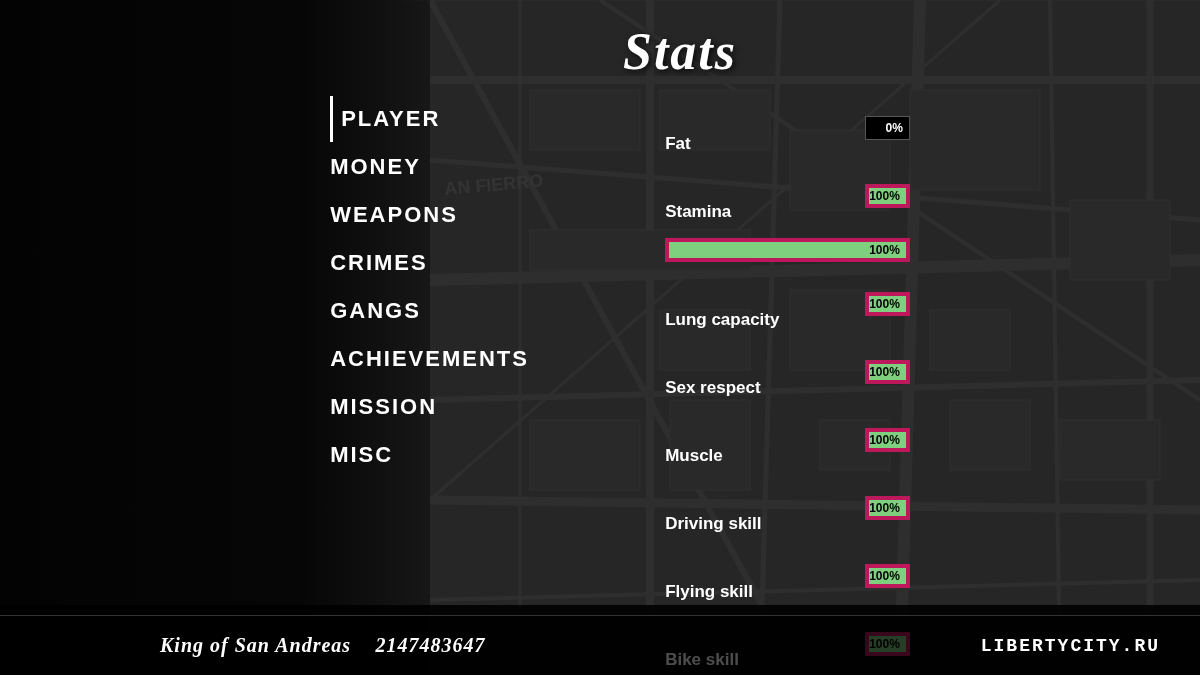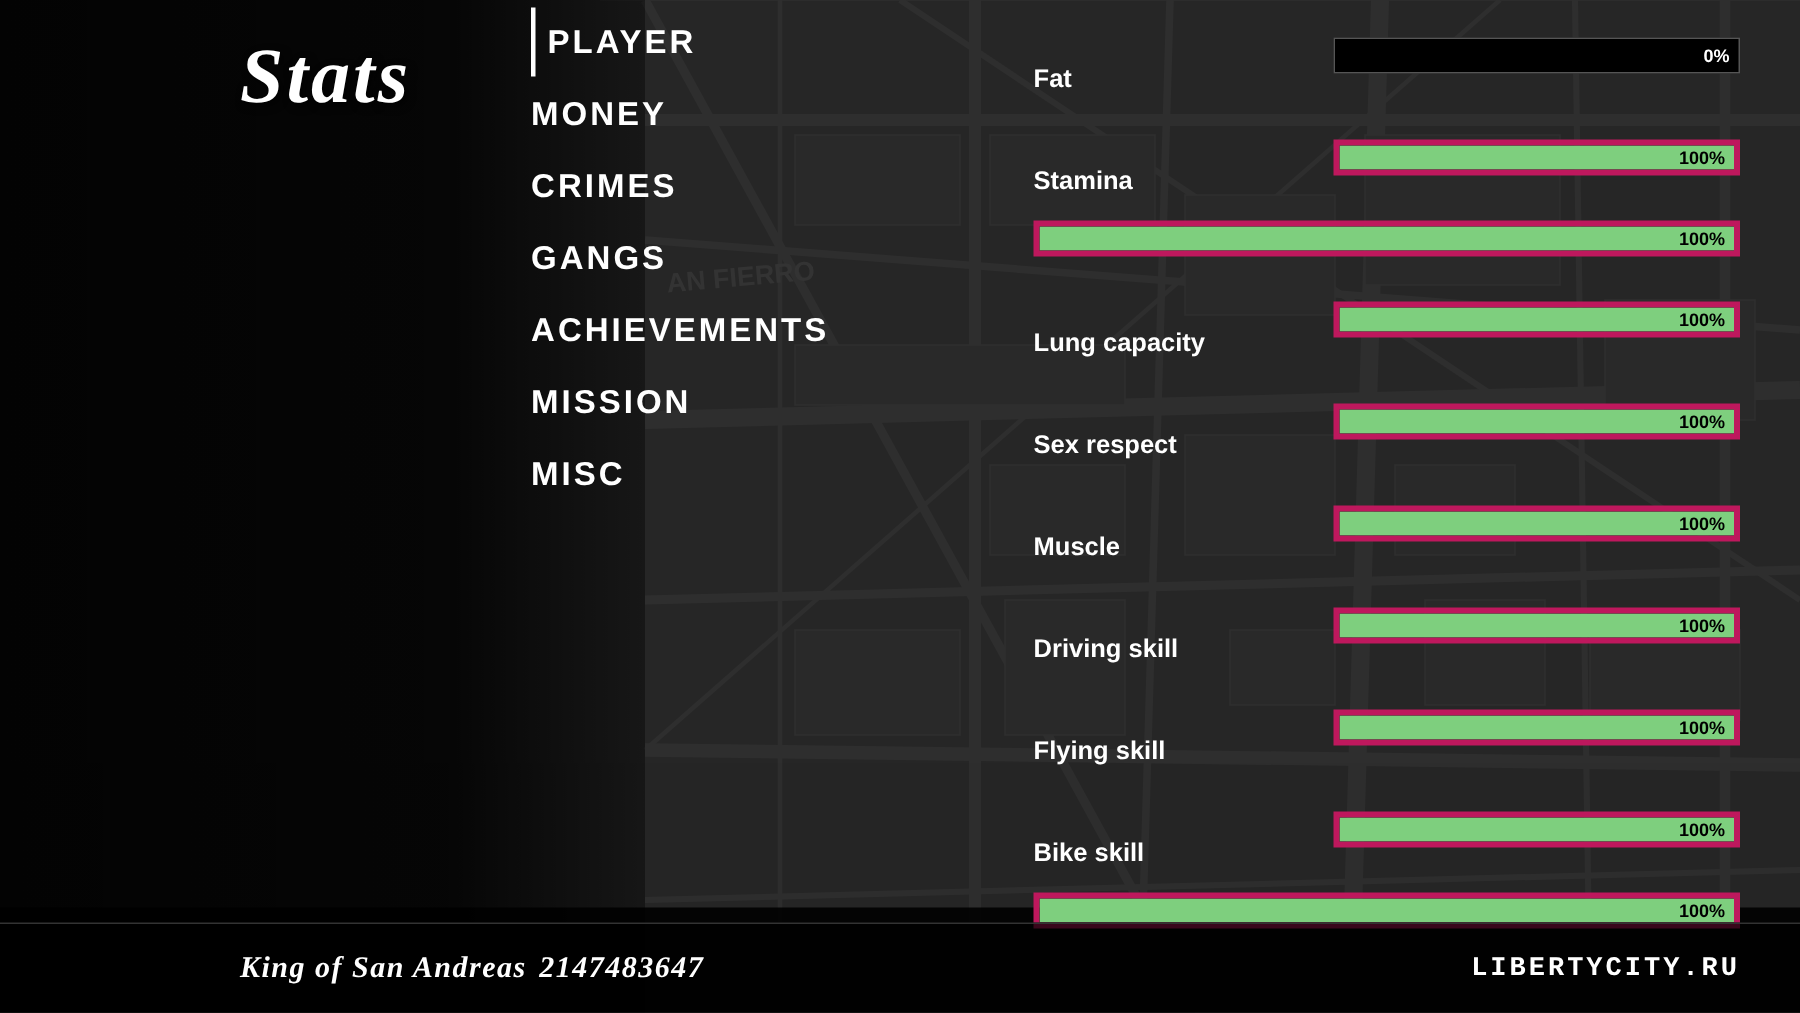--- a/index.html
+++ b/index.html
@@ -50,20 +50,22 @@
       height: 70px;
       background: rgba(0,0,0,0.88);
       z-index: 1;
     }
 
     .content {
       position: absolute;
       inset: 0;
       z-index: 2;
       display: flex;
+      flex-direction: column;
+      align-items: center;
     }
 
     
     .title-area {
       padding: 22px 0 10px 160px;
     }
 
     .title-text {
       font-family: 'Times New Roman', serif;
       font-size: 52px;
@@ -264,20 +266,21 @@
 
   <div class="title-area">
     <span class="title-text">Stats</span>
   </div>
 
   <div class="main-area">
 
     <div class="left-nav">
     <div class="nav-item active">PLAYER</div>
         <div class="nav-item">MONEY</div>
+        <div class="nav-item">WEAPONS</div>
         <div class="nav-item">CRIMES</div>
         <div class="nav-item">GANGS</div>
         <div class="nav-item">ACHIEVEMENTS</div>
         <div class="nav-item">MISSION</div>
         <div class="nav-item">MISC</div>
       </div>
 
     <div class="stats-panel">
     <div class="stat-row">
           <div class="stat-name">Fat</div>
@@ -375,16 +378,16 @@
             </div>
           </div>
         </div>
       </div>
   </div>
 </div>
 
 <div class="bottom-bar">
   <div>
     <span class="player-title">King of San Andreas</span>
-    <span class="player-title" style="margin-left: 4px;">2147483647</span>
+    <span class="player-title" style="margin-left: 20px;">2147483647</span>
   </div>
   <div class="liberty-city">LibertyCity.ru</div>
 </div>
 
 </body></html>

